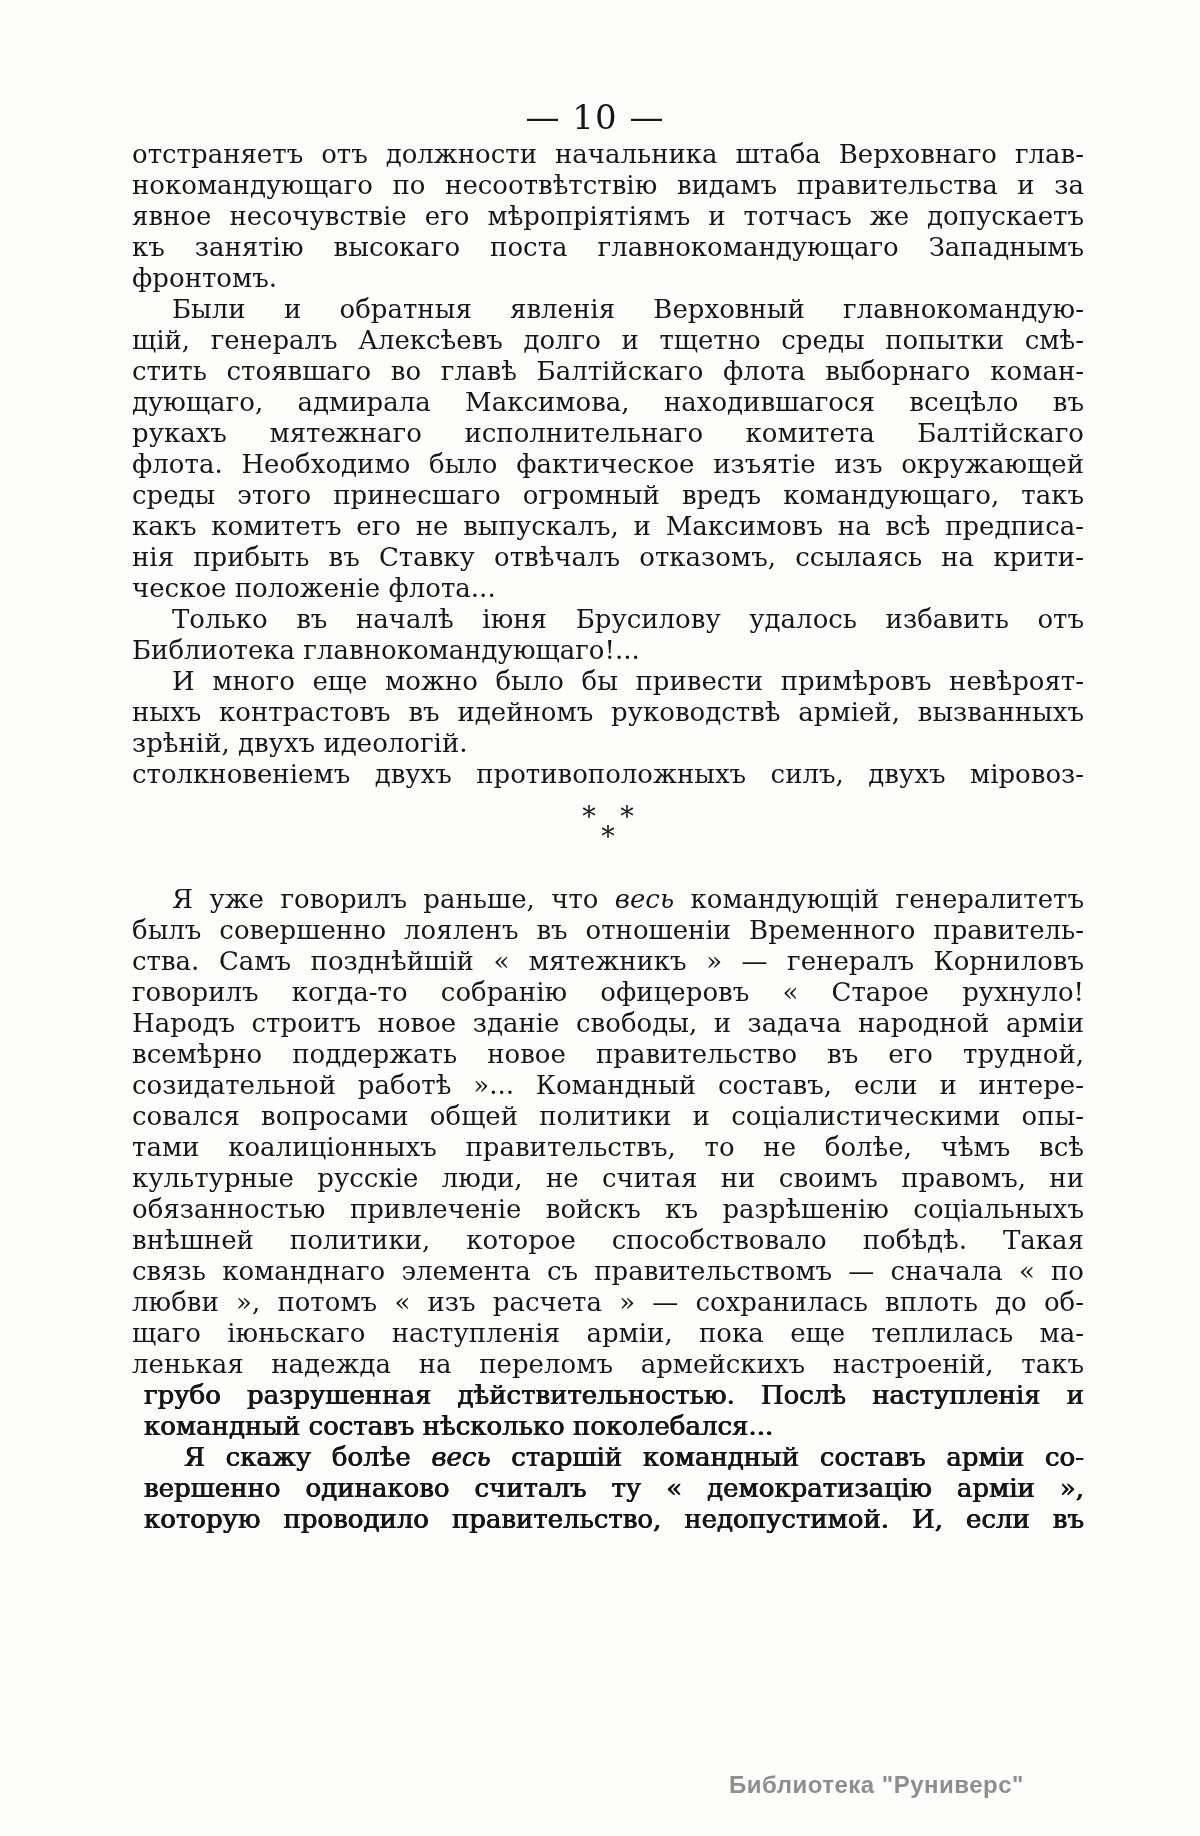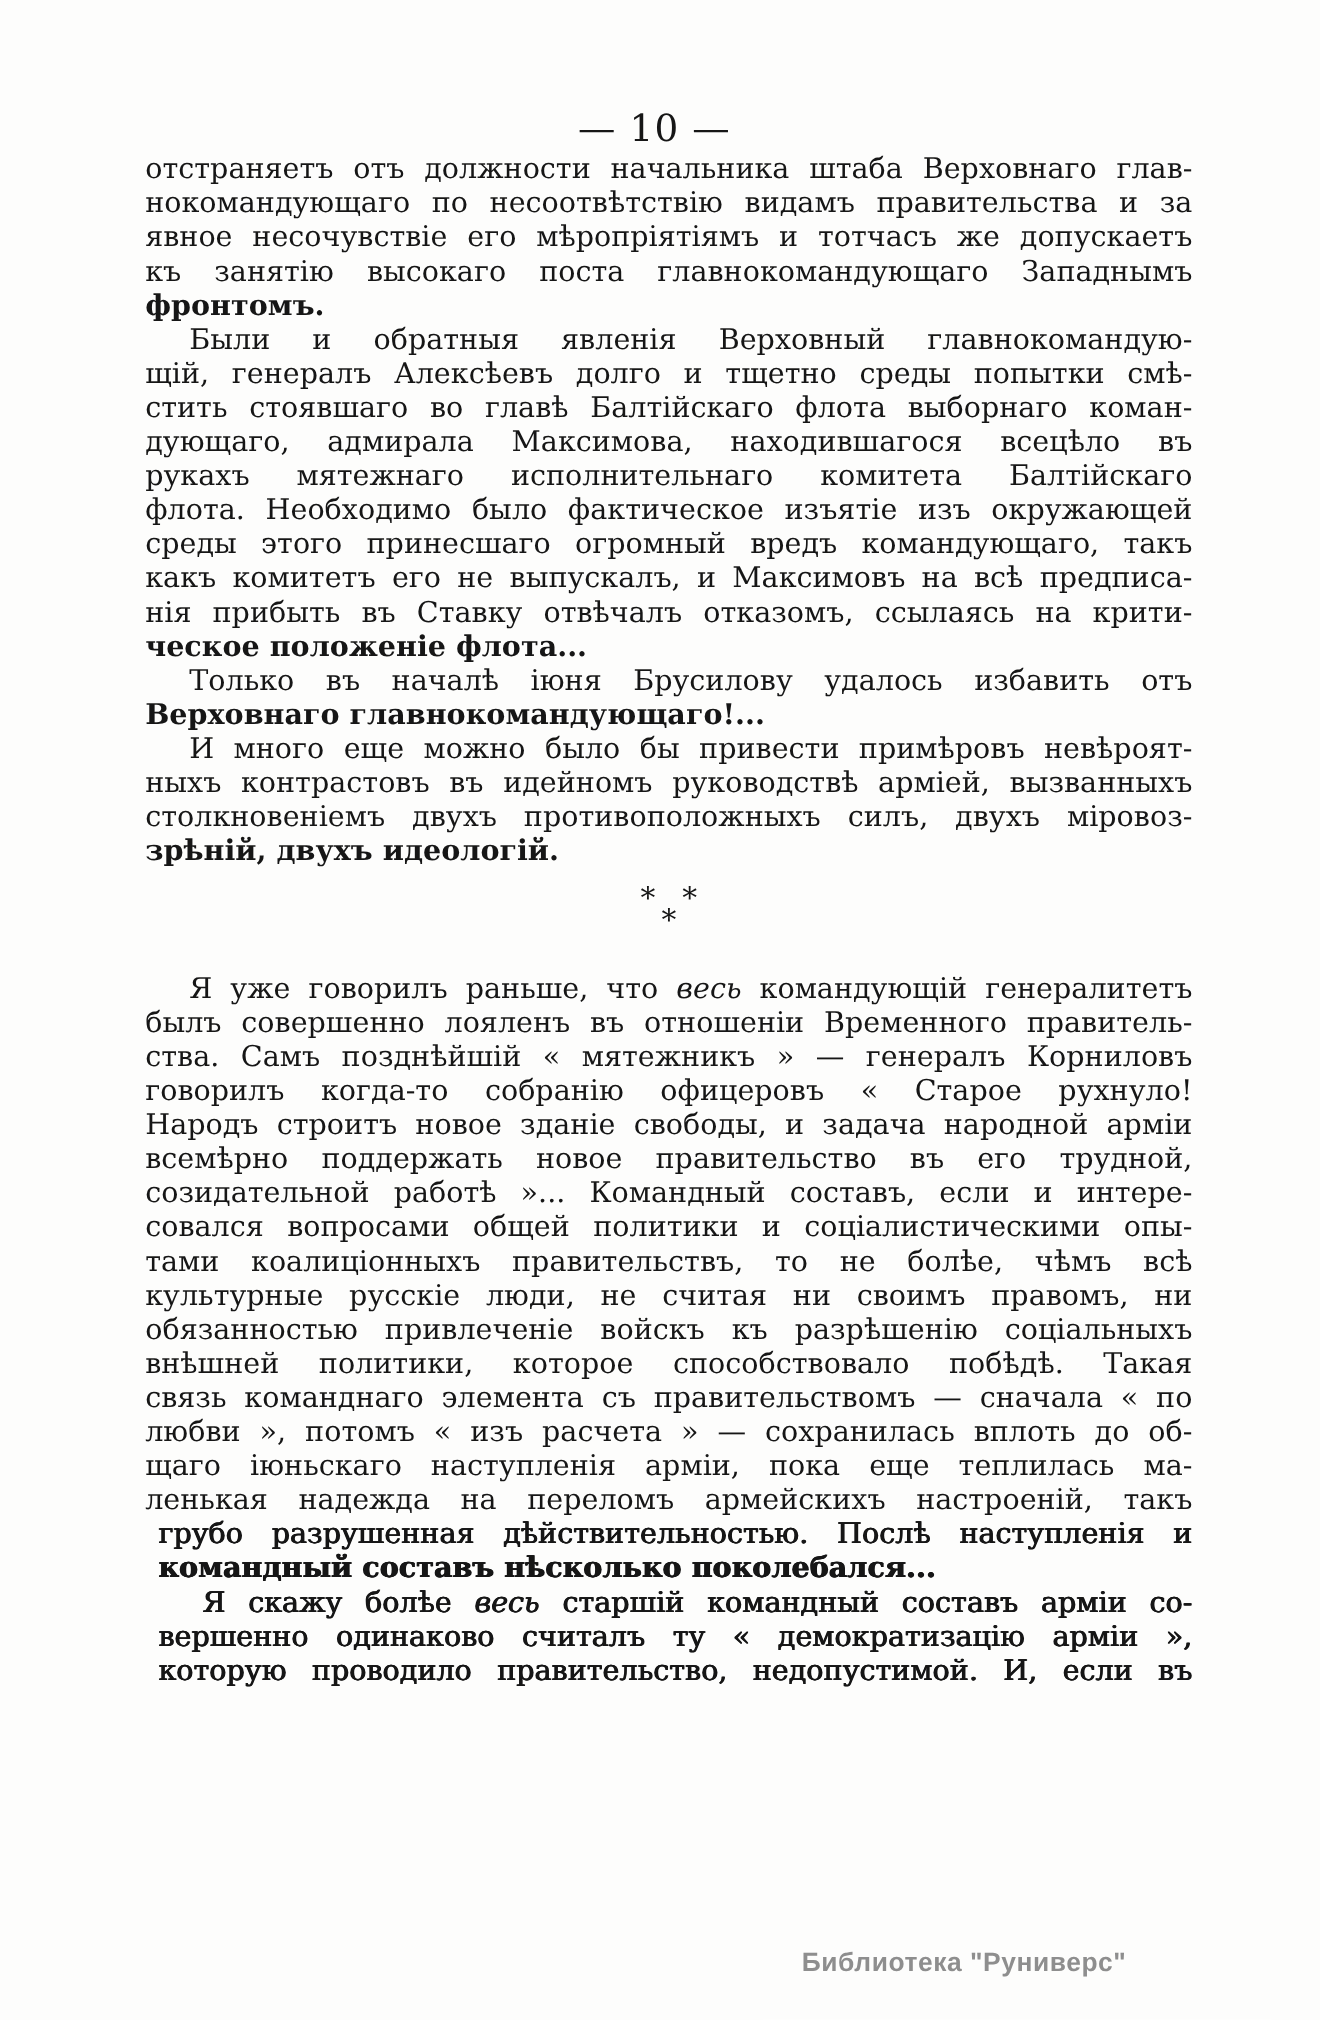--- a/index.html
+++ b/index.html
@@ -27,21 +27,21 @@
     top: 139px;
     width: 952px;
   }
   .para { margin: 0; }
   .line {
     font-size: 26px;
     line-height: 31px;
     text-align: justify;
     text-align-last: justify;
   }
-  .line.end { text-align-last: left; font-weight: bold; }
+  .line.end { text-align-last: left; }
   .line.first { text-indent: 40px; }
   .line.ink { text-shadow: 0.45px 0 0 currentColor, -0.45px 0 0 currentColor; margin-left: 12px; }
   .asterism {
     text-align: center;
     font-size: 27px;
     line-height: 26px;
     margin: 14px 0 34px 0;
   }
   .ast-top { word-spacing: 16px; }
   .ast-bottom { margin-top: -6px; }
@@ -77,27 +77,27 @@
         <div class="line">дующаго, адмирала Максимова, находившагося всецѣло въ</div>
         <div class="line">рукахъ мятежнаго исполнительнаго комитета Балтійскаго</div>
         <div class="line">флота. Необходимо было фактическое изъятіе изъ окружающей</div>
         <div class="line">среды этого принесшаго огромный вредъ командующаго, такъ</div>
         <div class="line">какъ комитетъ его не выпускалъ, и Максимовъ на всѣ предписа-</div>
         <div class="line">нія прибыть въ Ставку отвѣчалъ отказомъ, ссылаясь на крити-</div>
         <div class="line end">ческое положеніе флота...</div>
       </div>
       <div class="para">
         <div class="line first">Только въ началѣ іюня Брусилову удалось избавить отъ</div>
-        <div class="line end">Верховнаго главнокомандующаго!...</div>
+        <div class="line end">Библиотека главнокомандующаго!...</div>
       </div>
       <div class="para">
         <div class="line first">И много еще можно было бы привести примѣровъ невѣроят-</div>
         <div class="line">ныхъ контрастовъ въ идейномъ руководствѣ арміей, вызванныхъ</div>
+        <div class="line end">зрѣній, двухъ идеологій.</div>
         <div class="line">столкновеніемъ двухъ противоположныхъ силъ, двухъ міровоз-</div>
-        <div class="line end">зрѣній, двухъ идеологій.</div>
       </div>
       <div class="asterism">
         <div class="ast-top">* *</div>
         <div class="ast-bottom">*</div>
       </div>
       <div class="para">
         <div class="line first">Я уже говорилъ раньше, что <i>весь</i> командующій генералитетъ</div>
         <div class="line">былъ совершенно лояленъ въ отношеніи Временного правитель-</div>
         <div class="line">ства. Самъ позднѣйшій « мятежникъ » — генералъ Корниловъ</div>
         <div class="line">говорилъ когда-то собранію офицеровъ  « Старое рухнуло!</div>

